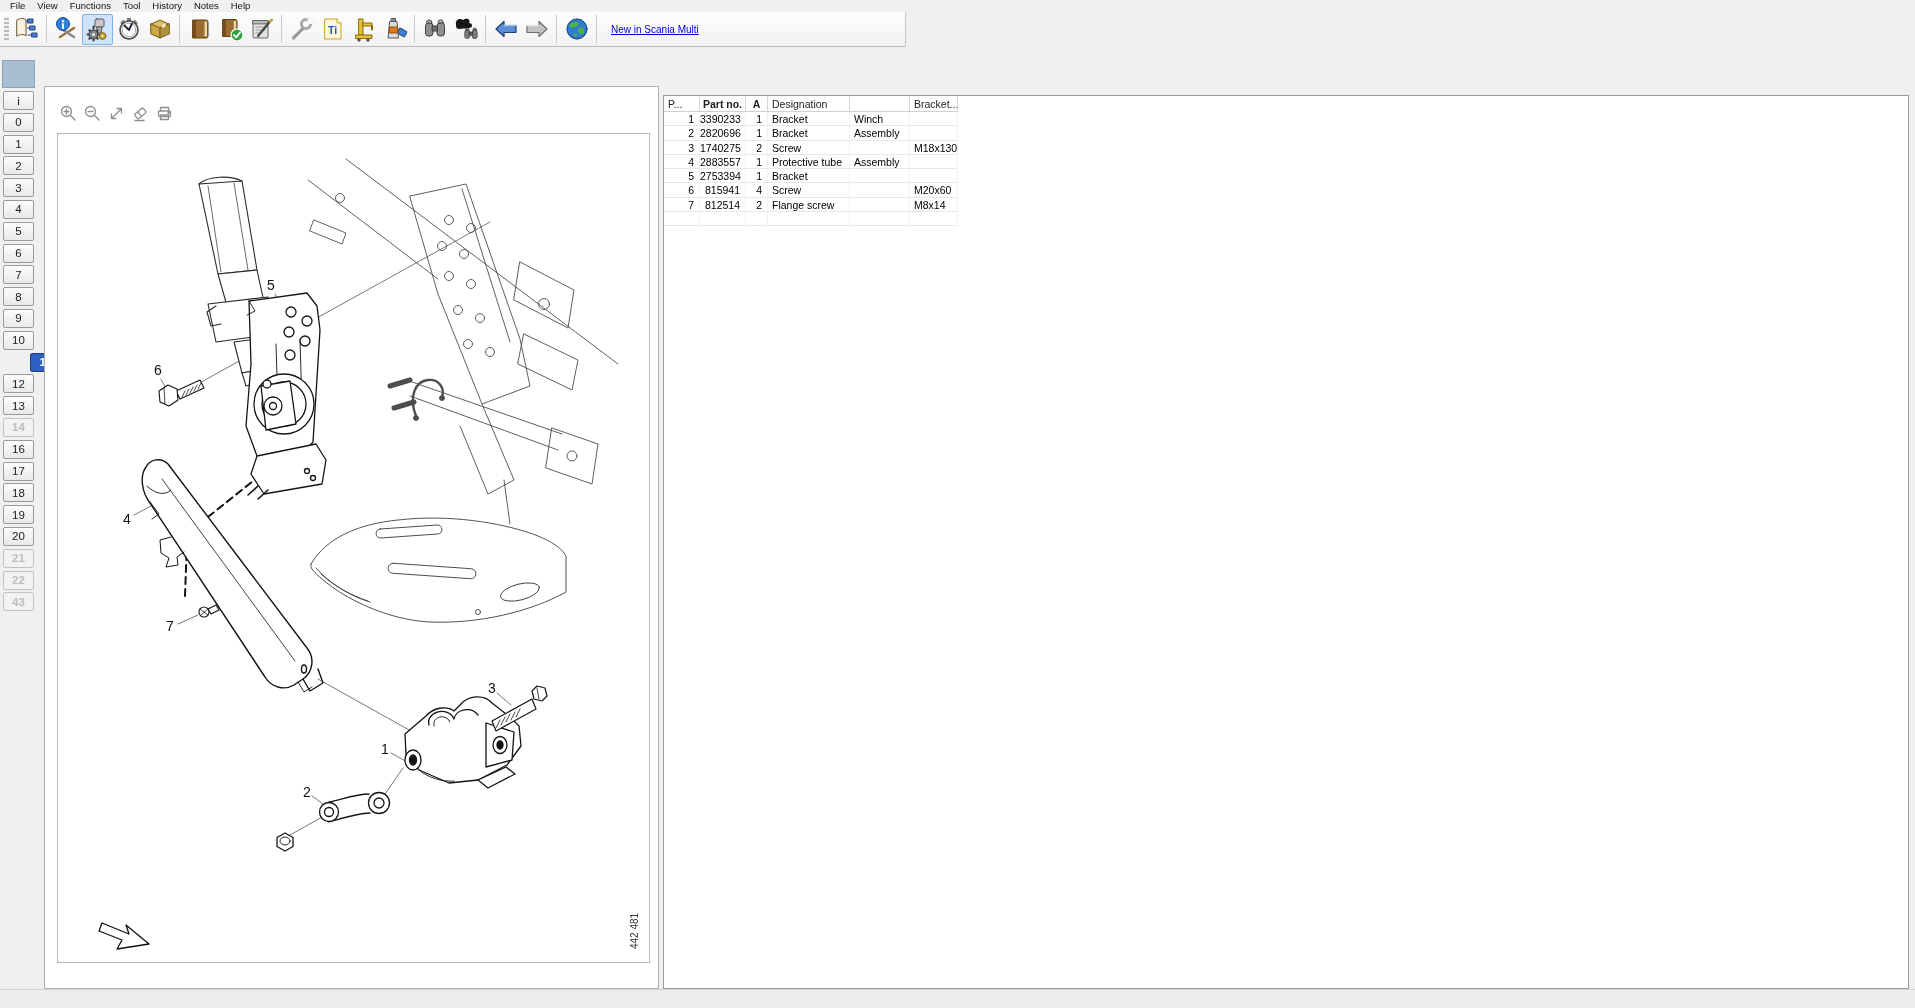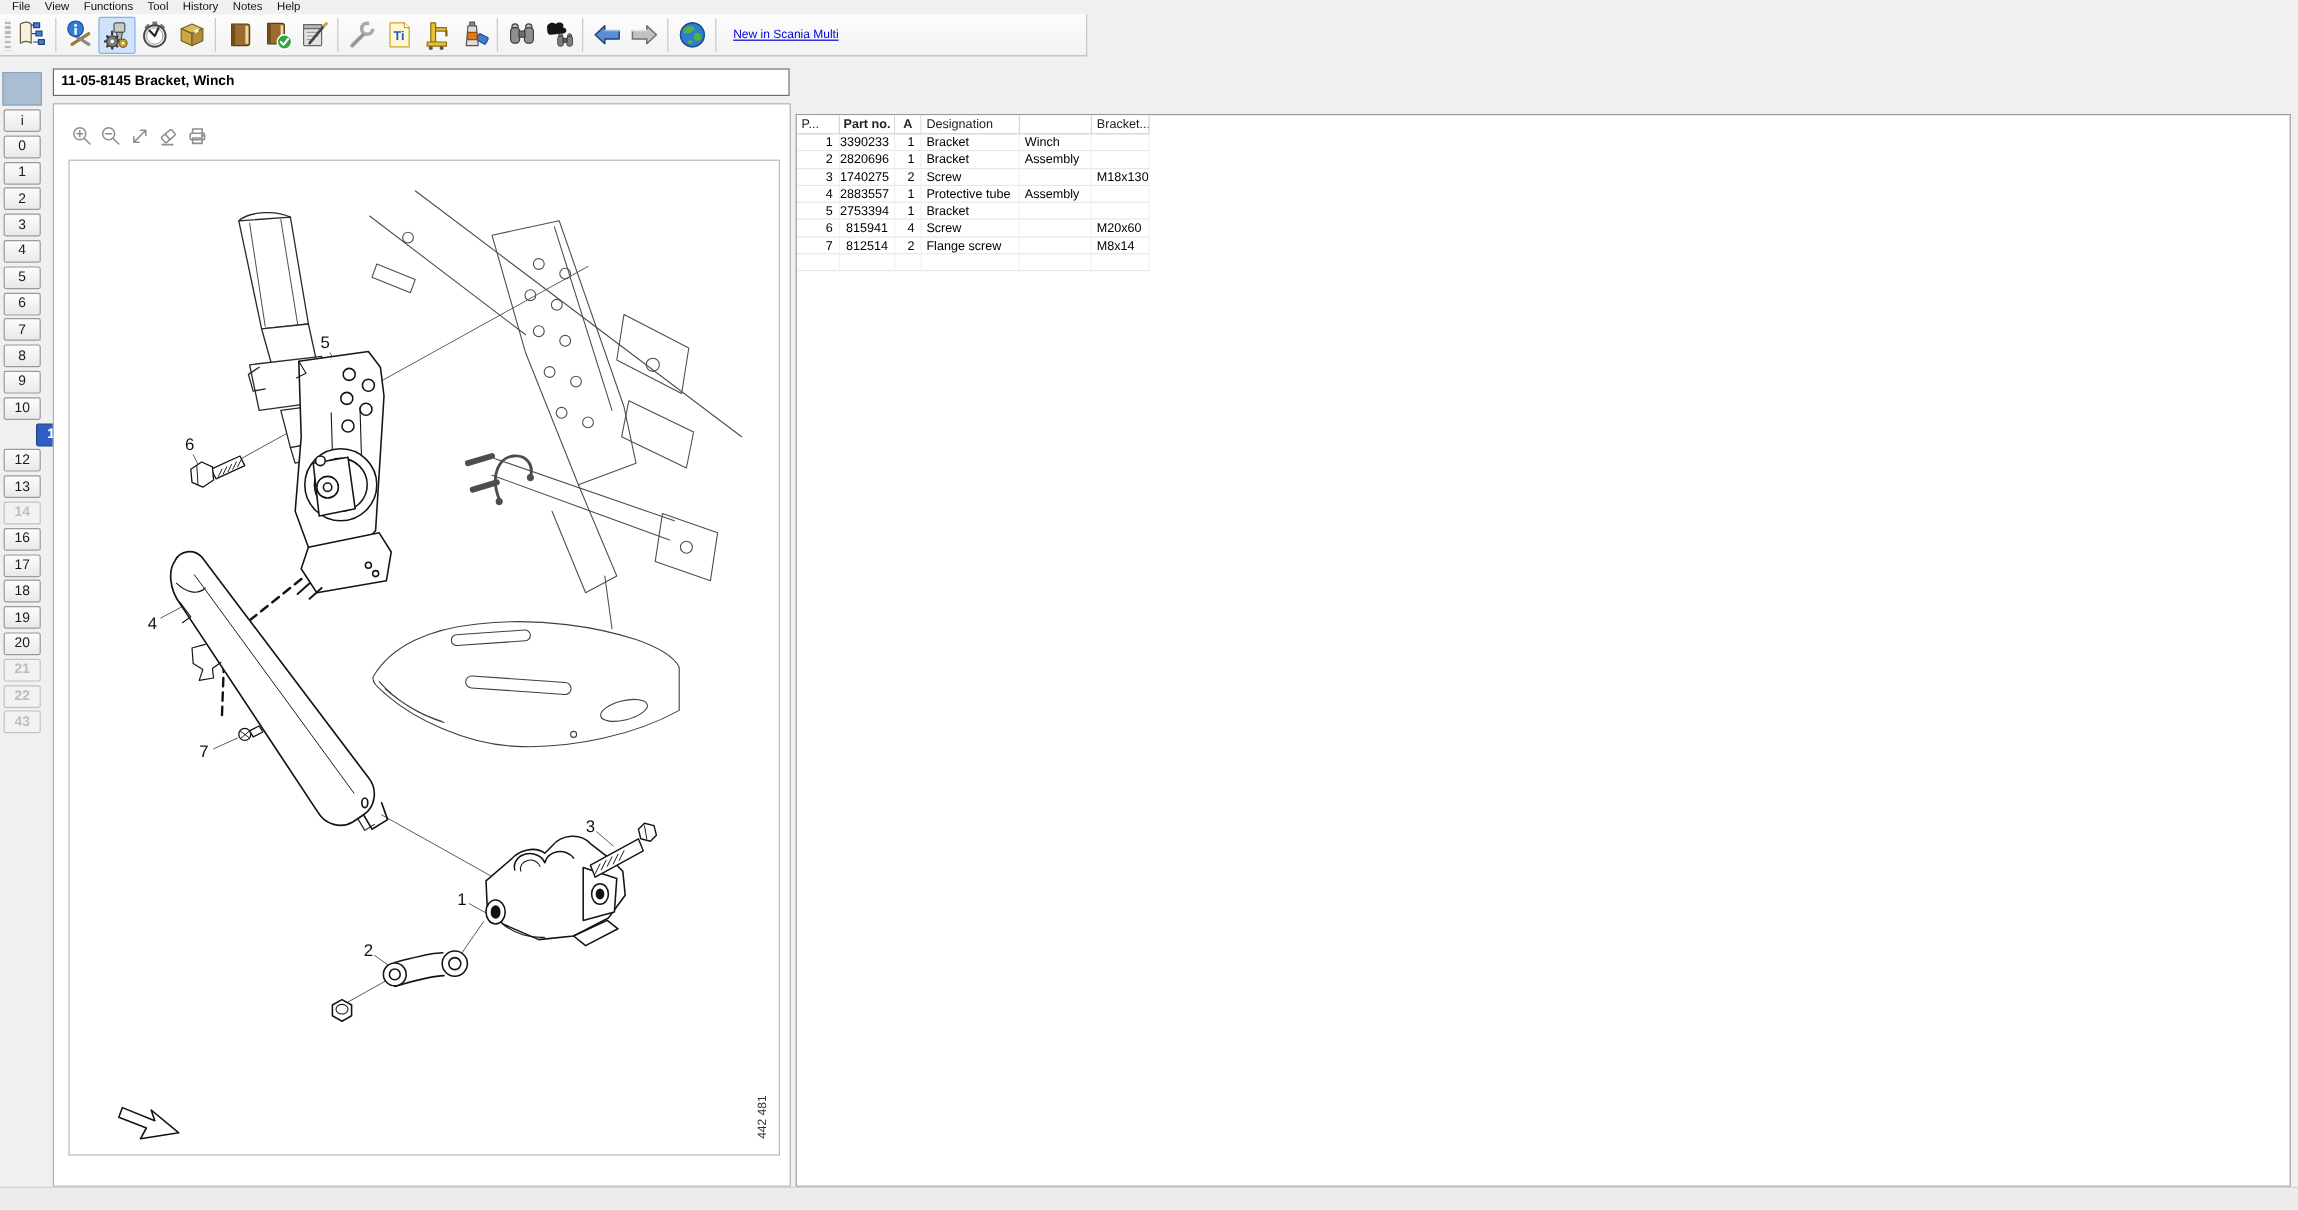--- a/index.html
+++ b/index.html
@@ -256,21 +256,20 @@
         <path d="M15,12 C19,10.5 21.5,13 20,17 C17,19.5 13.5,17.5 14,14.5 Z" fill="#53b045"></path>
         <path d="M9,18 C11,17 13,17.5 13.5,19.5 C11.5,21.5 9,20.5 9,18 Z" fill="#53b045"></path>
         <circle cx="13" cy="13" r="10" fill="none" stroke="#1c5a9c" opacity="0.5"></circle>
       </svg>
     </button>
     <div class="tsep"></div>
 
     <a class="toolbar-link">New in Scania Multi</a>
   </div>
 
-  <div class="titlebox">11-05-8145 Bracket, Winch</div>
 
   <div class="sidebar">
     <div class="sidebar-top"></div>
     <div id="sidebar-list">
         <div class="side-btn">i</div>
         <div class="side-btn">0</div>
         <div class="side-btn">1</div>
         <div class="side-btn">2</div>
         <div class="side-btn">3</div>
         <div class="side-btn">4</div>

